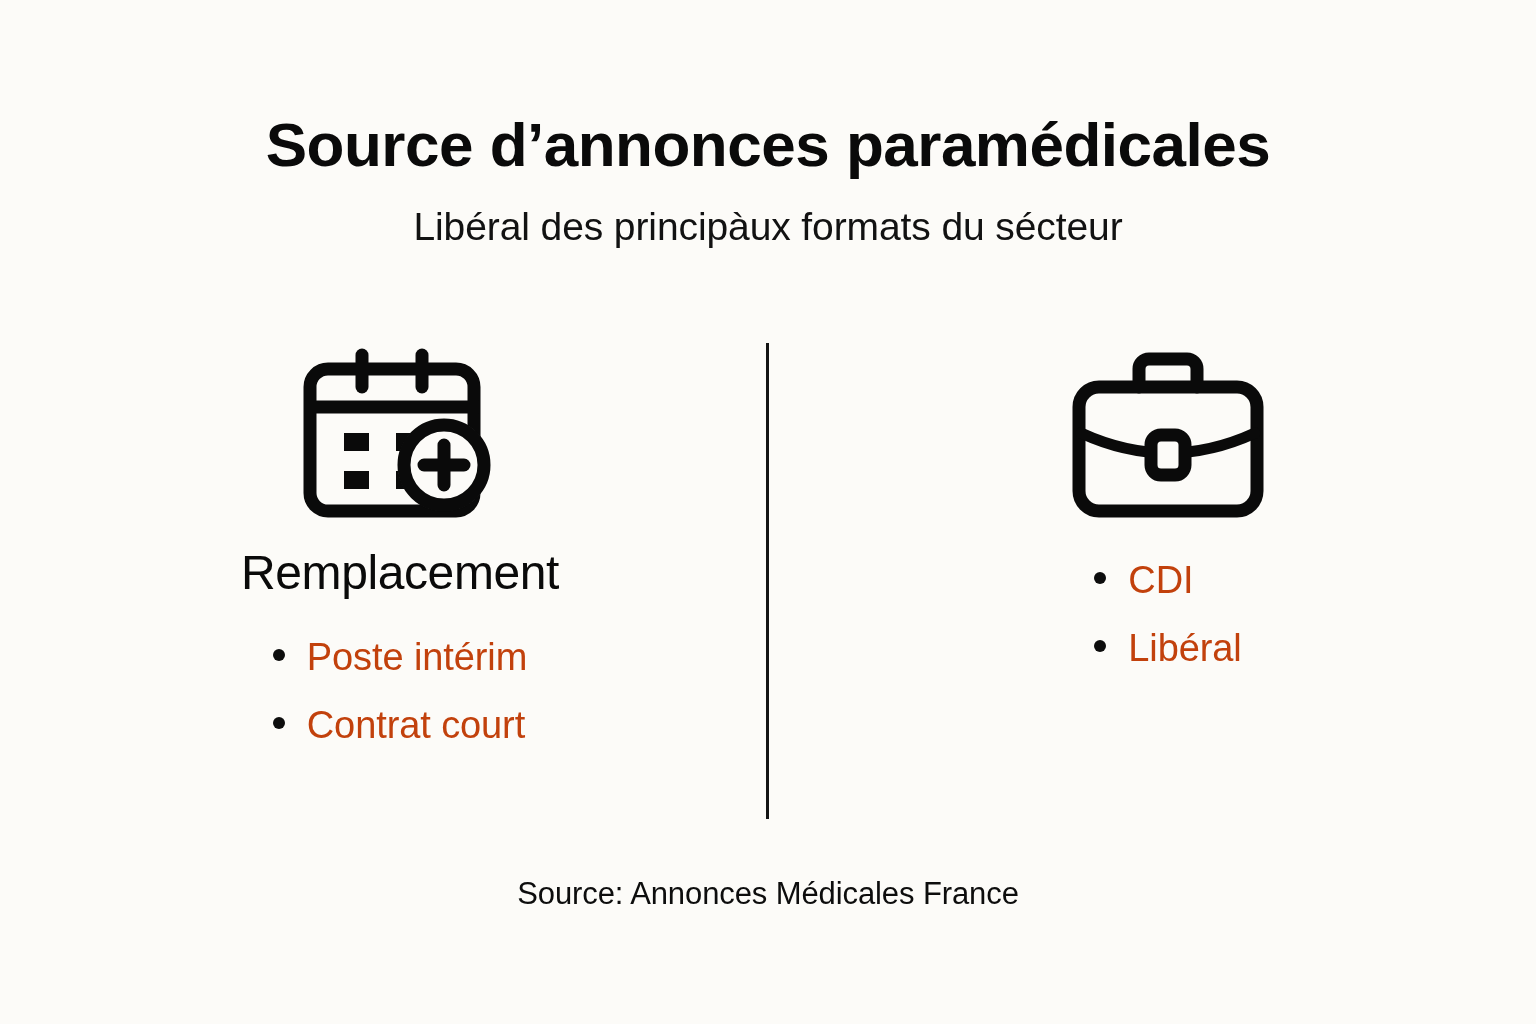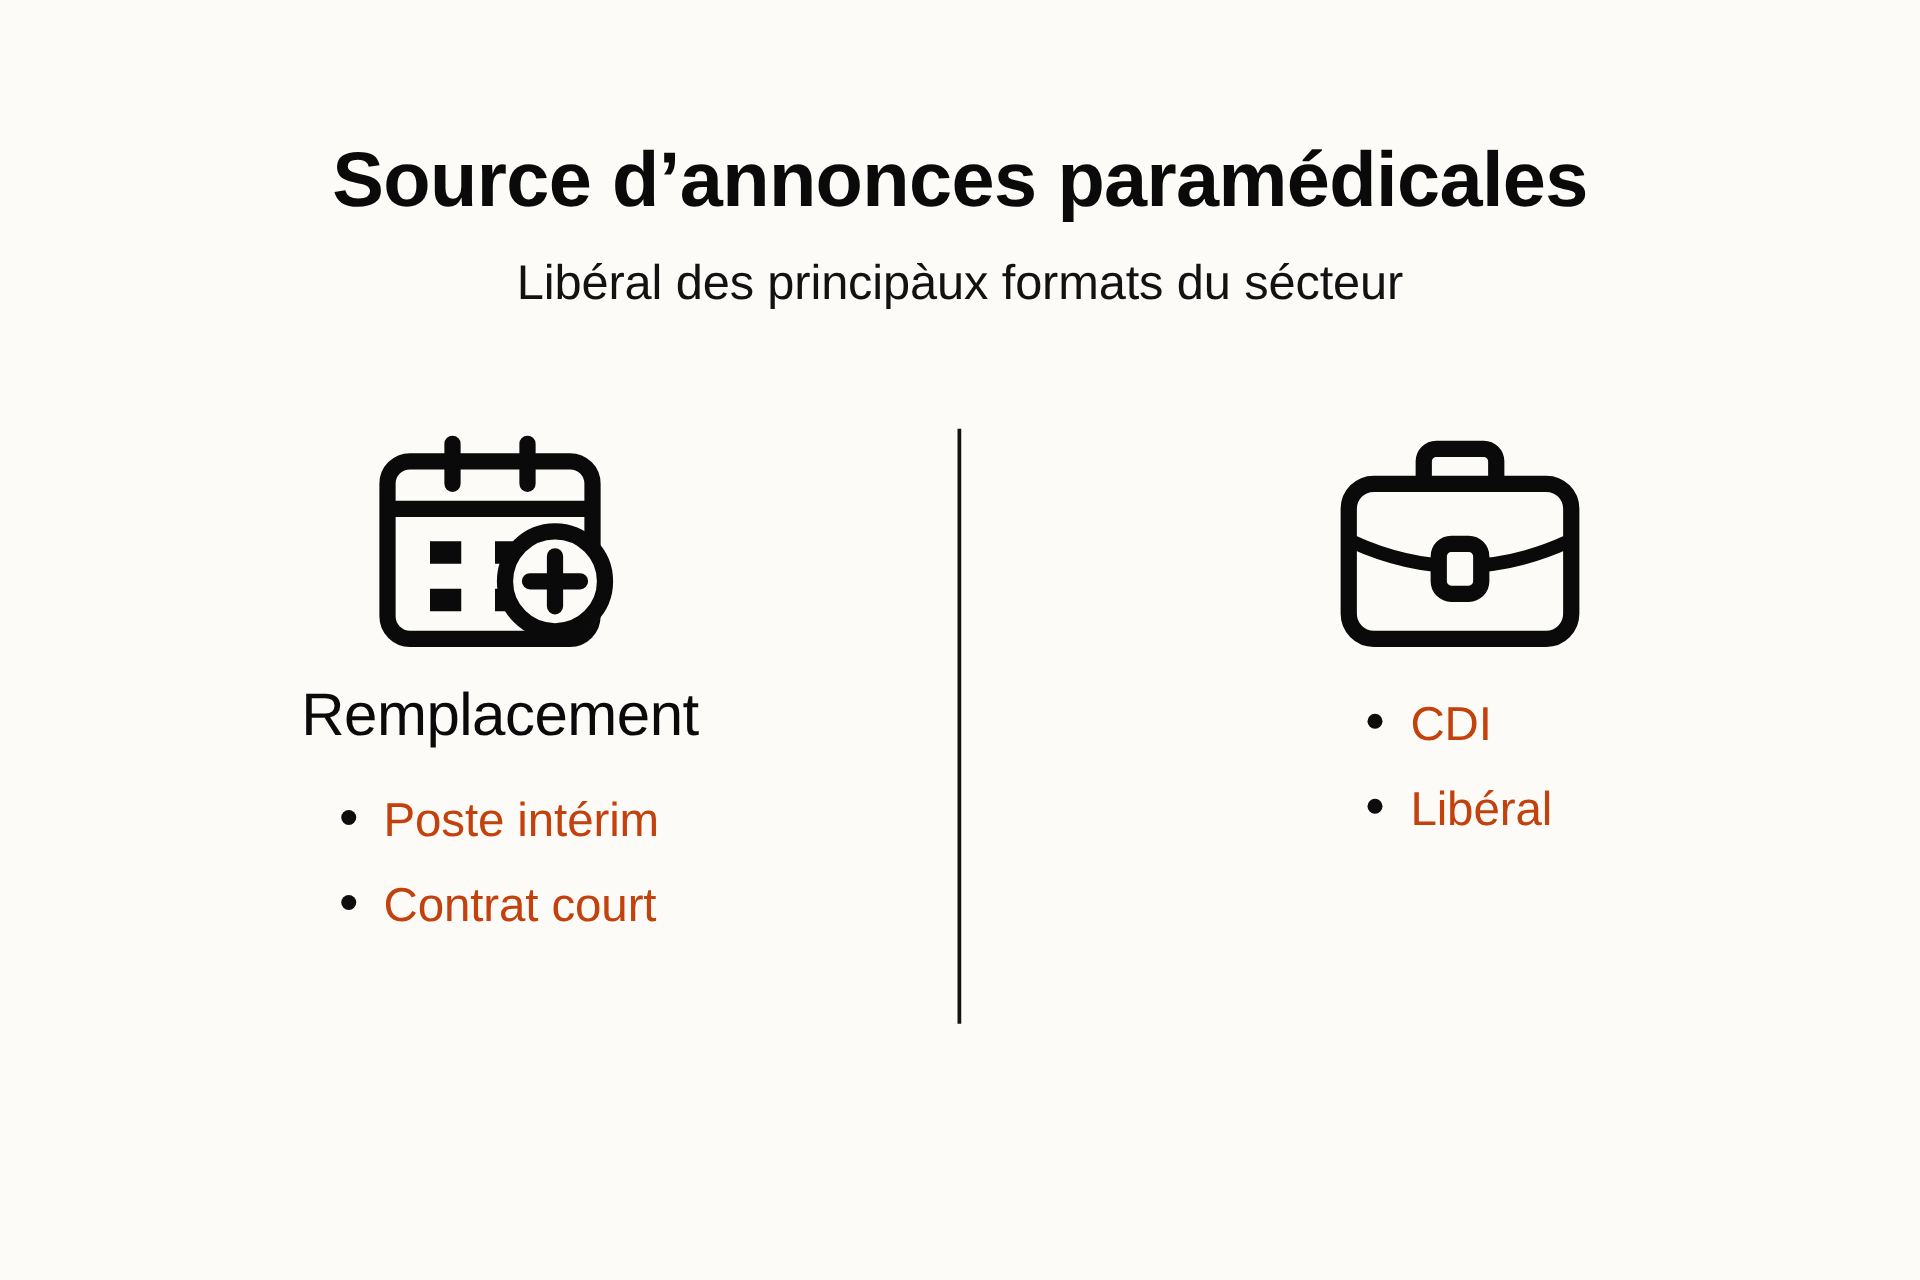--- a/index.html
+++ b/index.html
@@ -209,14 +209,17 @@
         <li>
           <span class="bullet-dot"></span>
           <span>Libéral</span>
         </li>
       </ul>
     </div>
   </div>
 
   <div class="divider"></div>
 
+  <div class="footer">
+    <p class="source">Source: Annonces Médicales France</p>
+  </div>
 
 </div>
 
 </body></html>

